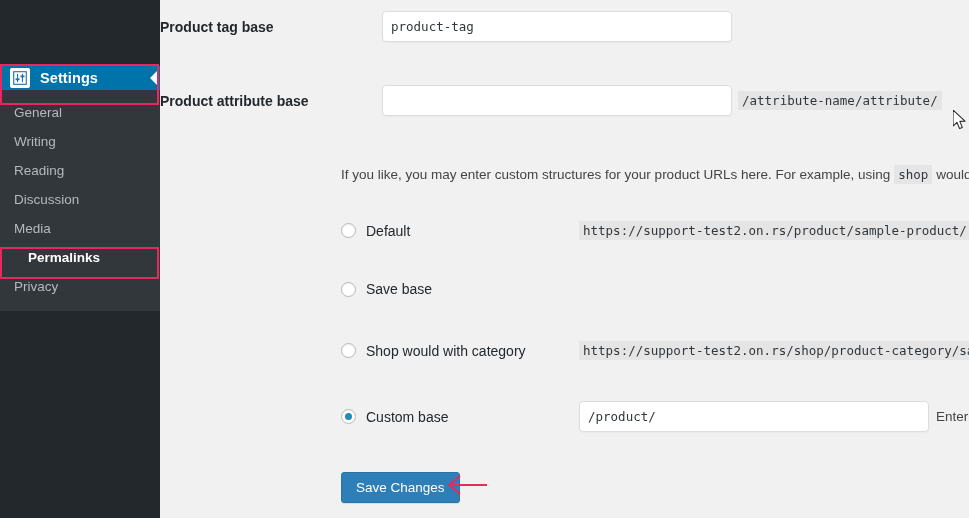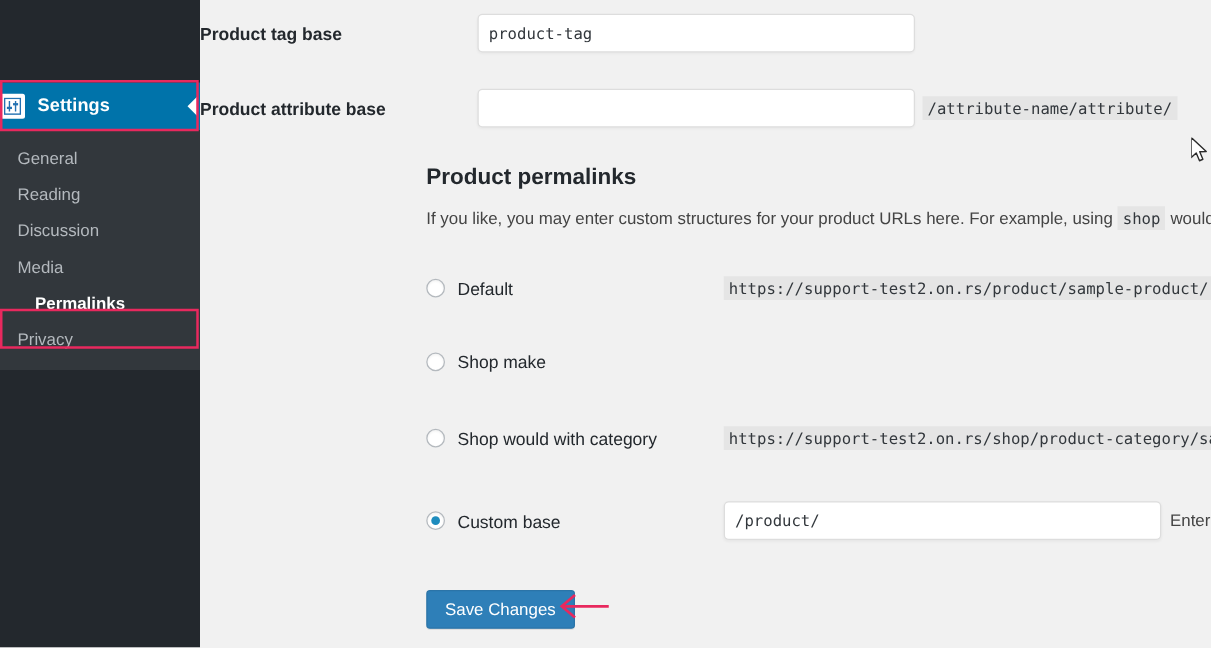--- a/index.html
+++ b/index.html
@@ -13,23 +13,23 @@
   }
   .app { display: flex; width: 969px; height: 518px; }
 
   
   .sidebar {
     width: 160px; flex: 0 0 160px; height: 518px;
     background: #23282d; position: relative;
   }
   .menu-top { height: 66px; background: #23282d; }
   .menu-current {
-    height: 38px; background: #0073aa;
+    height: 24px; background: #0073aa;
     display: flex; align-items: center;
-    position: relative;
+    padding-left: 10px; position: relative;
   }
   .menu-current .mc-icon {
     width: 20px; height: 20px; flex: 0 0 20px;
     background: #ffffff; border-radius: 2px;
     display: flex; align-items: center; justify-content: center;
     margin-right: 10px;
   }
   .menu-current .mc-label {
     color: #ffffff; font-size: 14.5px; font-weight: 600;
     letter-spacing: .1px;
@@ -80,21 +80,21 @@
   .code-chip {
     font-family: "DejaVu Sans Mono", monospace;
     font-size: 12.5px; color: #32373c;
     background: #e5e5e5; padding: 2px 4px;
     white-space: nowrap;
   }
 
   #row-tag { position: absolute; left: 0; top: 11px; width: 100%; }
   #row-tag .txt-input { width: 350px; }
 
-  #row-attr { position: absolute; left: 0; top: 71px; width: 100%; }
+  #row-attr { position: absolute; left: 0; top: 85px; width: 100%; }
   #row-attr .txt-input { width: 350px; }
   #row-attr .code-chip { margin-left: 6px; }
 
   .section-title {
     position: absolute; left: 181px; top: 131px;
     font-size: 18px; font-weight: 600; color: #23282d;
   }
 
   .section-desc {
     position: absolute; left: 181px; top: 167px;
@@ -163,20 +163,21 @@
             <rect x="10.6" y="6.4" width="5.8" height="2.6"></rect>
           </g>
         </svg>
       </span>
       <span class="mc-label">Settings</span>
       <span class="mc-arrow"></span>
     </div>
 
     <div class="submenu">
       <div class="submenu-item"><span>General</span></div>
+      <div class="submenu-item"><span>Writing</span></div>
       <div class="submenu-item"><span>Reading</span></div>
       <div class="submenu-item"><span>Discussion</span></div>
       <div class="submenu-item"><span>Media</span></div>
       <div class="submenu-item active"><span>Permalinks</span></div>
       <div class="submenu-item"><span>Privacy</span></div>
     </div>
 
     <div class="annot-box" id="annot-settings"></div>
     <div class="annot-box" id="annot-permalinks"></div>
   </div>
@@ -187,36 +188,35 @@
       <div class="row-label">Product tag base</div>
       <input class="txt-input" type="text" value="product-tag" style="">
     </div>
 
     <div class="form-row" id="row-attr">
       <div class="row-label">Product attribute base</div>
       <input class="txt-input" type="text" value="" style="">
       <span class="code-chip">/attribute-name/attribute/</span>
     </div>
 
-    <div class="section-title">Product permalinks</div>
 
     <div class="section-desc">
       <span>If you like, you may enter custom structures for your product URLs here. For example, using</span><span class="code-chip">shop</span><span>would make your product links like</span>
       
     </div>
 
     <div class="radio-row" id="radio-default">
       <span class="radio"></span>
       <span class="radio-label">Default</span>
       <span class="code-chip">https://support-test2.on.rs/product/sample-product/</span>
     </div>
 
     <div class="radio-row" id="radio-shopbase">
       <span class="radio"></span>
-      <span class="radio-label">Shop make</span>
+      <span class="radio-label">Save base</span>
     </div>
 
     <div class="radio-row" id="radio-shopcat">
       <span class="radio"></span>
       <span class="radio-label">Shop would with category</span>
       <span class="code-chip">https://support-test2.on.rs/shop/product-category/sample-product/</span>
     </div>
 
     <div class="radio-row" id="radio-custom">
       <span class="radio checked">

